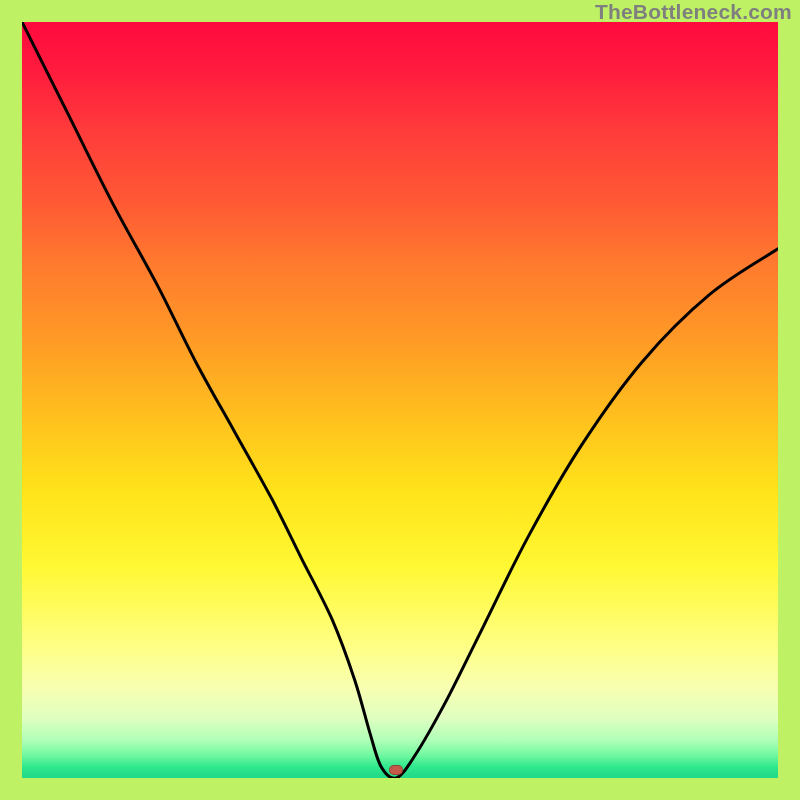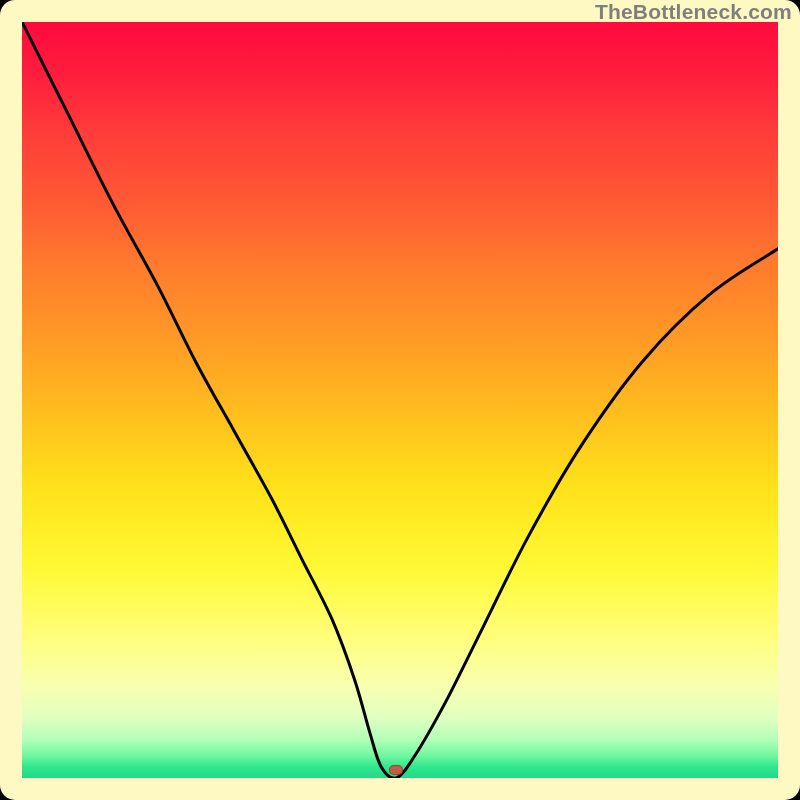--- a/index.html
+++ b/index.html
@@ -9,22 +9,21 @@
     height: 800px;
     background: #000;
     overflow: hidden;
   }
   .frame {
     position: absolute;
     left: 0;
     top: 0;
     width: 800px;
     height: 800px;
-    background: #fef9c3;
-    border-radius: 15px;
+    background: #bef264;
   }
   .plot {
     position: absolute;
     left: 22px;
     top: 22px;
     width: 756px;
     height: 756px;
     overflow: hidden;
   }
   .gradient {

